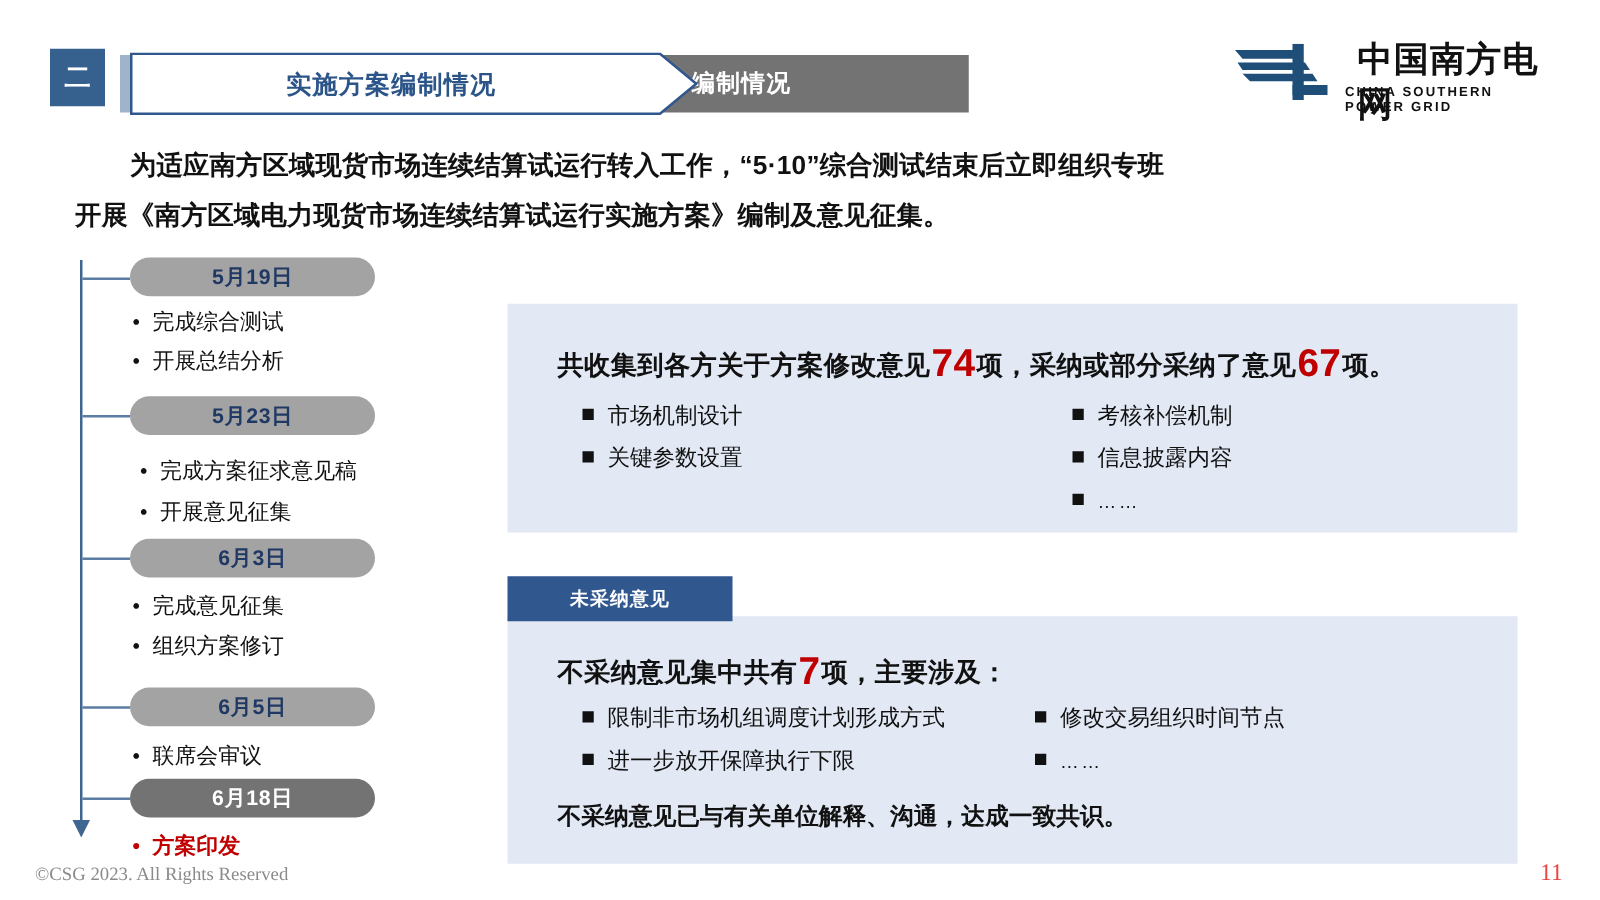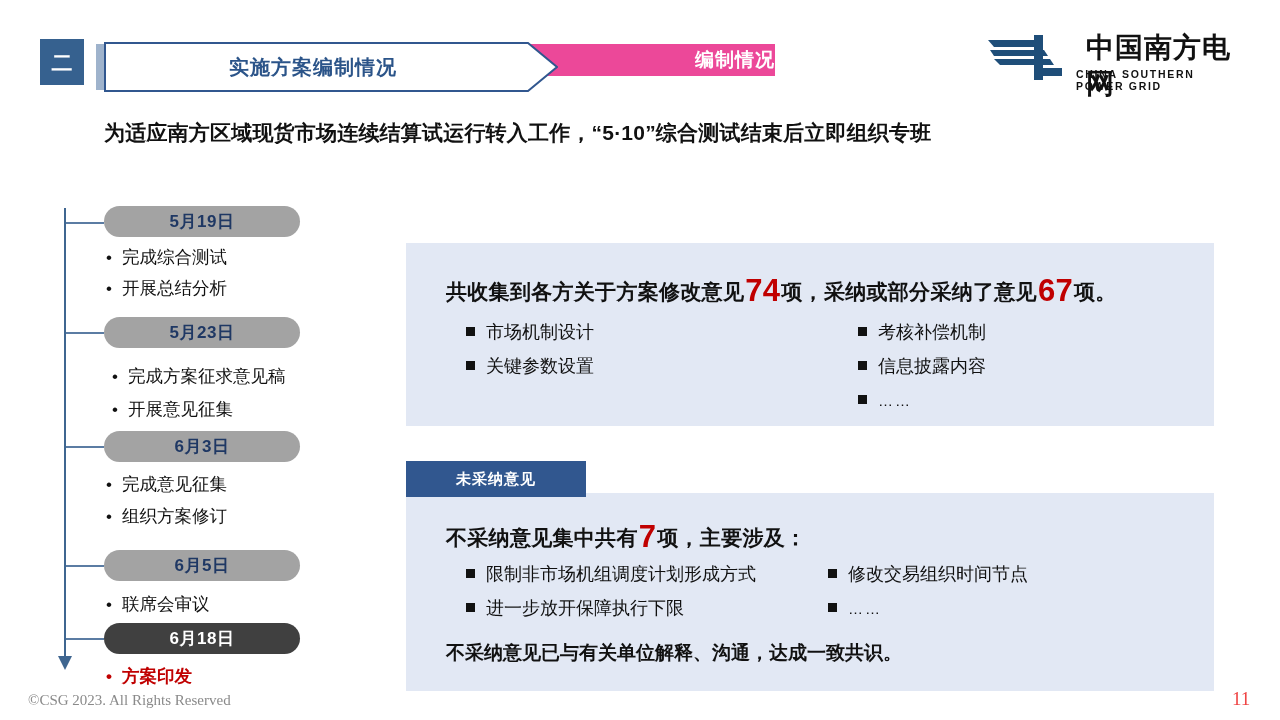--- a/index.html
+++ b/index.html
@@ -27,23 +27,23 @@
   }
 
   .title-shadow {
     position: absolute; left: 96px; top: 44px;
     width: 18px; height: 46px;
     background: #9fb3cc;
   }
 
   .chev-gray {
     position: absolute; left: 527px; top: 44px;
-    width: 248px; height: 32px;
-    background: #ec4899;
-    display: flex; align-items: center; justify-content: flex-end;
+    width: 248px; height: 46px;
+    background: #737373;
+    display: flex; align-items: center; justify-content: flex-start;
   }
   .chev-gray span {
     color: #ffffff; font-size: 19px; font-weight: bold;
     letter-spacing: 1px;
     padding-left: 26px;
   }
 
   .chev-white {
     position: absolute; left: 104px; top: 42px;
     width: 454px; height: 50px;
@@ -102,21 +102,21 @@
   }
   .pill {
     position: absolute; left: 48px;
     width: 196px; height: 31px;
     border-radius: 16px;
     display: flex; align-items: center; justify-content: center;
     font-size: 17px; font-weight: bold;
     letter-spacing: 0.5px;
   }
   .pill.blue { background: #a3a3a3; color: #1f3864; }
-  .pill.rose { background: #404040; color: #ffffff; }
+  .pill.rose { background: #737373; color: #ffffff; }
 
   .tl-item {
     position: absolute;
     font-size: 17.5px; color: #111111;
     white-space: nowrap;
   }
   .tl-item .dot {
     display: inline-block; width: 16px;
     font-size: 17px; color: #111111;
   }
@@ -210,20 +210,21 @@
     <path d="M2 15 L56 15 L60 21 L6 21 Z" fill="#1f4e79"></path>
     <path d="M6 24 L62 24 L66 30 L12 30 Z" fill="#1f4e79"></path>
     <rect x="46" y="33" width="28" height="8" fill="#1f4e79"></rect>
   </svg>
   <div class="logo-cn">中国南方电网</div>
   <div class="logo-en">CHINA SOUTHERN POWER GRID</div>
 </div>
 
 <div class="lead">
   <span class="l1">为适应南方区域现货市场连续结算试运行转入工作，“5·10”综合测试结束后立即组织专班</span>
+  <span class="l2">开展《南方区域电力现货市场连续结算试运行实施方案》编制及意见征集。</span>
 </div>
 
 <div class="timeline">
   <div class="tl-axis"></div>
   <div class="tl-arrow"></div>
 
   <div class="tl-tick" style="top:26px"></div>
   <div class="tl-tick" style="top:136px"></div>
   <div class="tl-tick" style="top:250px"></div>
   <div class="tl-tick" style="top:369px"></div>

